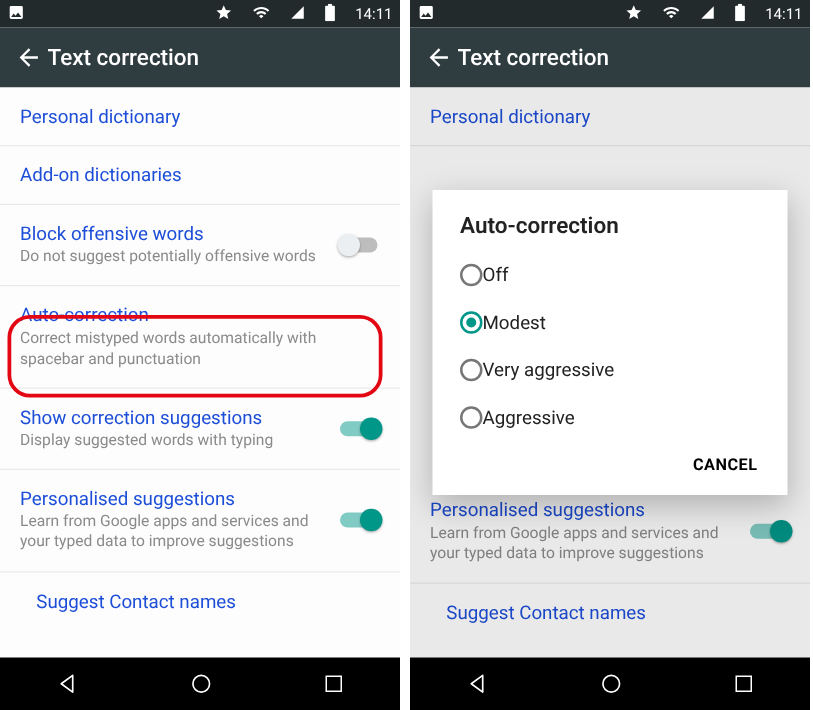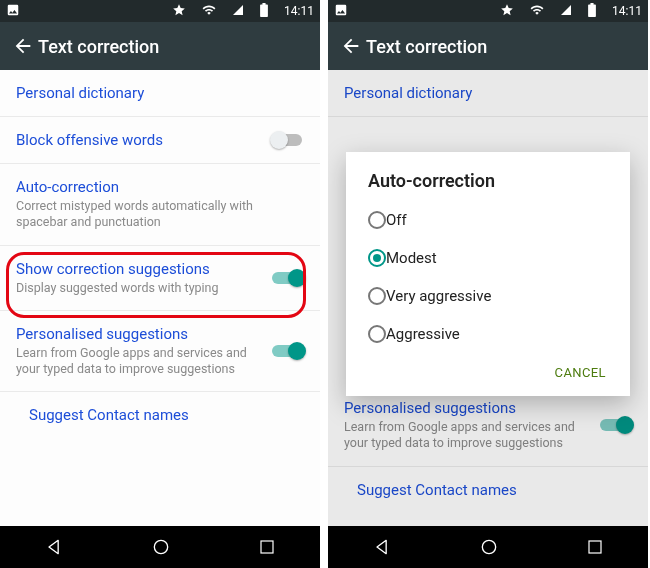--- a/index.html
+++ b/index.html
@@ -157,22 +157,22 @@
     width: 8px; height: 8px;
     background: #009688;
     border-radius: 50%;
   }
   .dialog-actions {
     display: flex;
     justify-content: flex-end;
     padding: 6px 14px 4px;
   }
   .dialog-btn {
-    color: #4d7c0f;
-    font-weight: 400;
+    color: #000000;
+    font-weight: 700;
     font-size: 13px;
     letter-spacing: 0.4px;
     padding: 6px 10px;
   }
   .clip-last {
     border-bottom: none;
     padding-bottom: 6px;
     margin-left: 13px;
   }
 </style>
@@ -216,21 +216,25 @@
         </svg>
     </span>
     <span class="title">Text correction</span>
   </div>
 
   <div class="content">
     <div class="setting">
       <div class="setting-title">Personal dictionary</div>
     </div>
     <div class="setting">
+      <div class="setting-title">Add-on dictionaries</div>
+    </div>
+    <div class="setting">
       <div class="setting-title">Block offensive words</div>
+      <div class="setting-sub">Do not suggest potentially offensive words</div>
       <div class="toggle off">
           <div class="toggle-track"></div>
           <div class="toggle-thumb"></div>
         </div>
     </div>
     <div class="setting" style="position:relative;">
       <div class="setting-title">Auto-correction</div>
       <div class="setting-sub">Correct mistyped words automatically with spacebar and punctuation</div>
     </div>
     <div class="setting">

